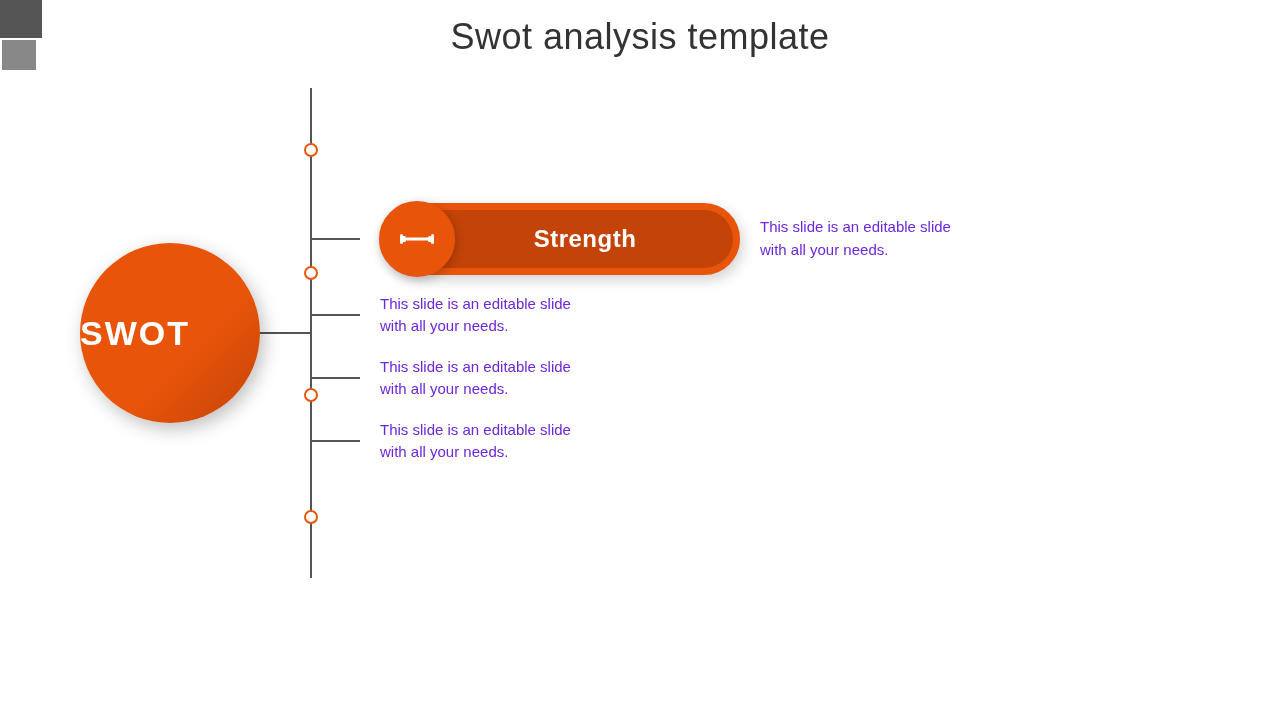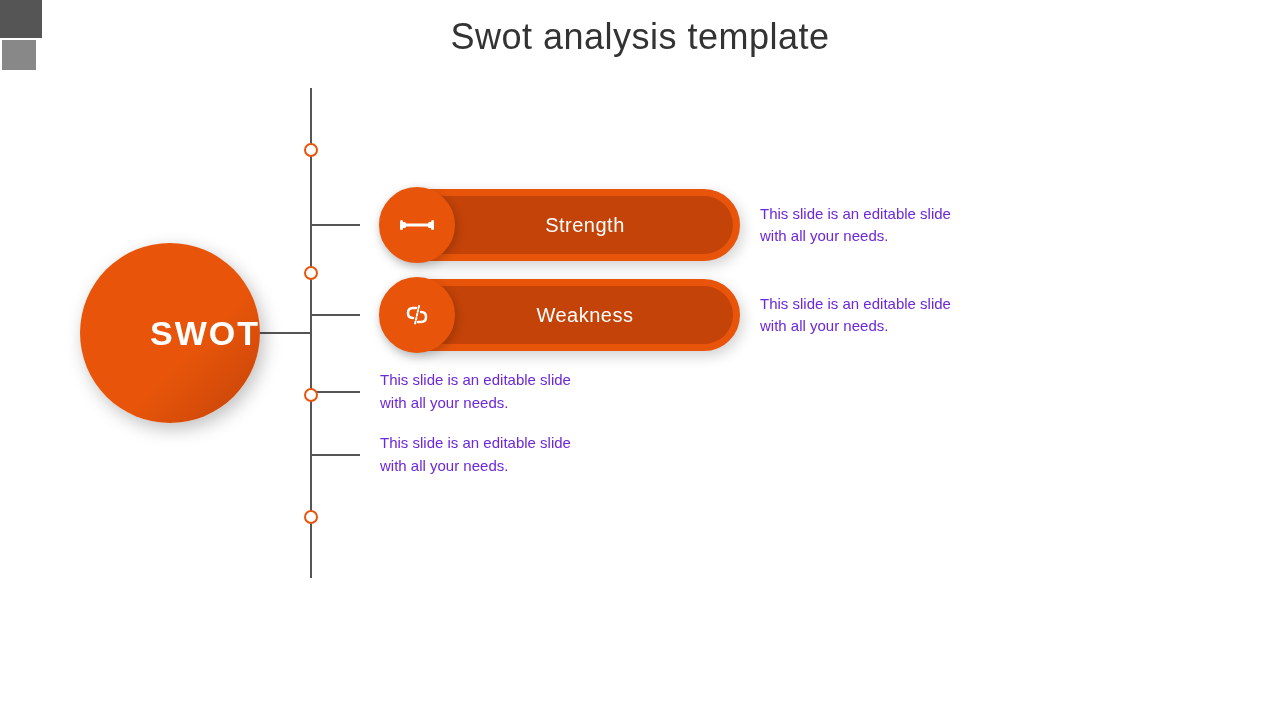--- a/index.html
+++ b/index.html
@@ -49,21 +49,21 @@
     }
 
     
     .swot-circle {
       width: 180px;
       height: 180px;
       border-radius: 50%;
       background: linear-gradient(135deg, #e8550a 60%, #c44308 100%);
       display: flex;
       align-items: center;
-      justify-content: flex-end;
+      justify-content: flex-start;
       flex-shrink: 0;
       box-shadow: 4px 6px 18px rgba(0,0,0,0.25);
       position: relative;
       z-index: 2;
     }
     .swot-circle-text {
       color: #fff;
       font-size: 34px;
       font-weight: 700;
       letter-spacing: 2px;
@@ -144,22 +144,22 @@
       bottom: 4px;
       border-radius: 0 32px 32px 0;
       background: #c44308;
       display: flex;
       align-items: center;
       justify-content: center;
     }
 
     .pill-label {
       color: #fff;
-      font-size: 20px;
-      font-weight: 400;
+      font-size: 24px;
+      font-weight: 700;
       letter-spacing: 0.5px;
     }
 
     
     .description {
       font-size: 15px;
       color: #6d28d9;
       line-height: 1.5;
       max-width: 260px;
     }
@@ -212,36 +212,20 @@
         </div>
       </div>
       <div class="description">
         <span>This slide is an editable slide</span><br>
         <span>with all your needs.</span>
       </div>
     </div>
 
     <div class="swot-row">
       <div style="width:48px;height:2px;background:#555;flex-shrink:0;"></div>
-      <div class="pill">
-        <div class="icon-circle">
-
-          <svg class="icon-svg" viewBox="0 0 38 38">
-            <g stroke="white" stroke-width="2.5" fill="none" stroke-linecap="round" stroke-linejoin="round">
-
-              <path d="M15 22 Q10 22 10 17 Q10 12 15 12 L18 12" stroke="white" fill="none"></path>
-              <path d="M20 26 L23 26 Q28 26 28 21 Q28 16 23 16" stroke="white" fill="none"></path>
-              <line x1="21" y1="10" x2="17" y2="28" stroke="white" stroke-width="2" stroke-dasharray="2,2"></line>
-            </g>
-          </svg>
-        </div>
-        <div class="pill-inner">
-          <span class="pill-label">Weakness</span>
-        </div>
-      </div>
       <div class="description">
         <span>This slide is an editable slide</span><br>
         <span>with all your needs.</span>
       </div>
     </div>
 
     <div class="swot-row">
       <div style="width:48px;height:2px;background:#555;flex-shrink:0;"></div>
       <div class="description">
         <span>This slide is an editable slide</span><br>

